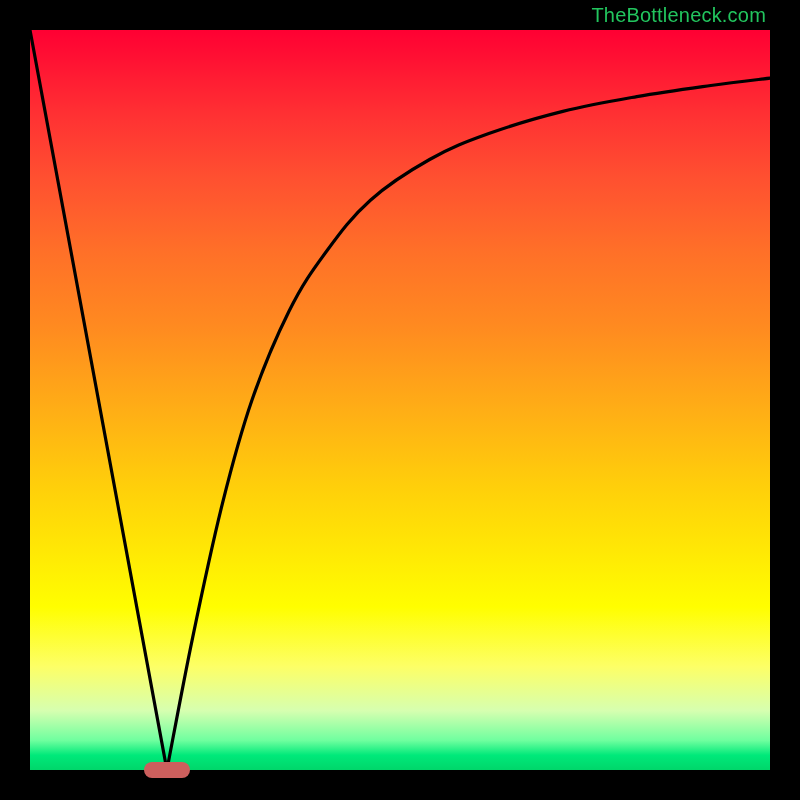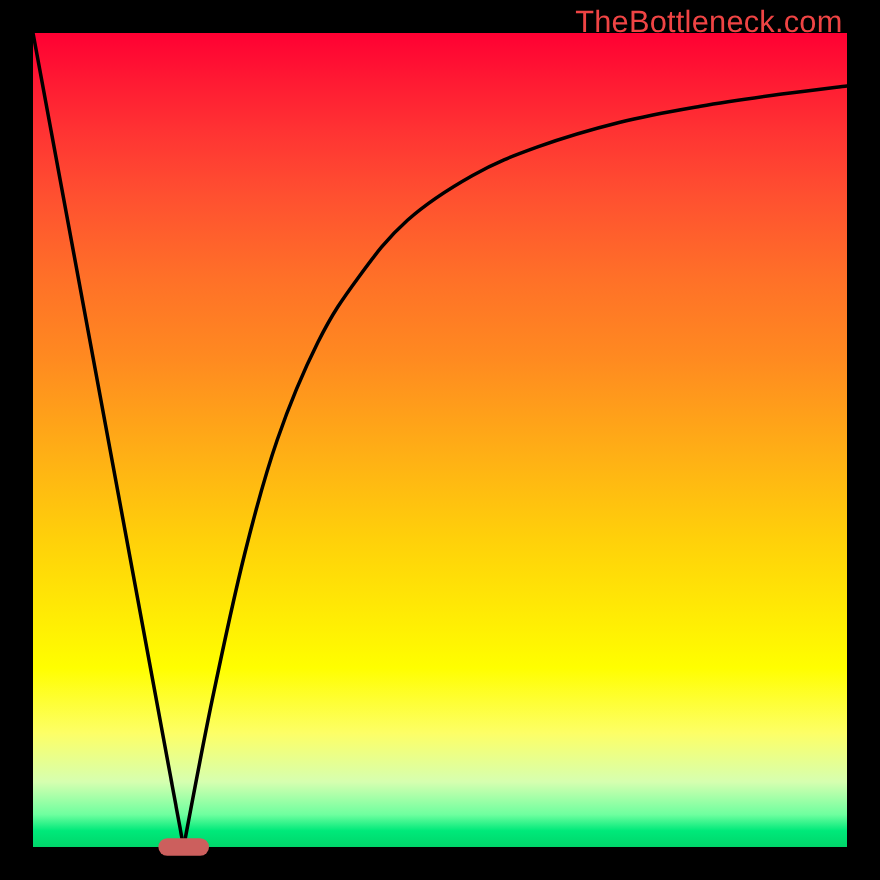--- a/index.html
+++ b/index.html
@@ -41,22 +41,22 @@
       #d6ffb0 92%,
       #6fff9f 96%,
       #00e97a 98%,
       #00d66a 100%
     );
   }
   .watermark {
     position: absolute;
     top: 4px;
     right: 34px;
-    color: #ef4444;
-    font-size: 28px;
+    color: #22c55e;
+    font-size: 20px;
     letter-spacing: 0.2px;
     user-select: none;
   }
   svg.curves {
     position: absolute;
     left: 0;
     top: 0;
     width: 740px;
     height: 740px;
     overflow: visible;

